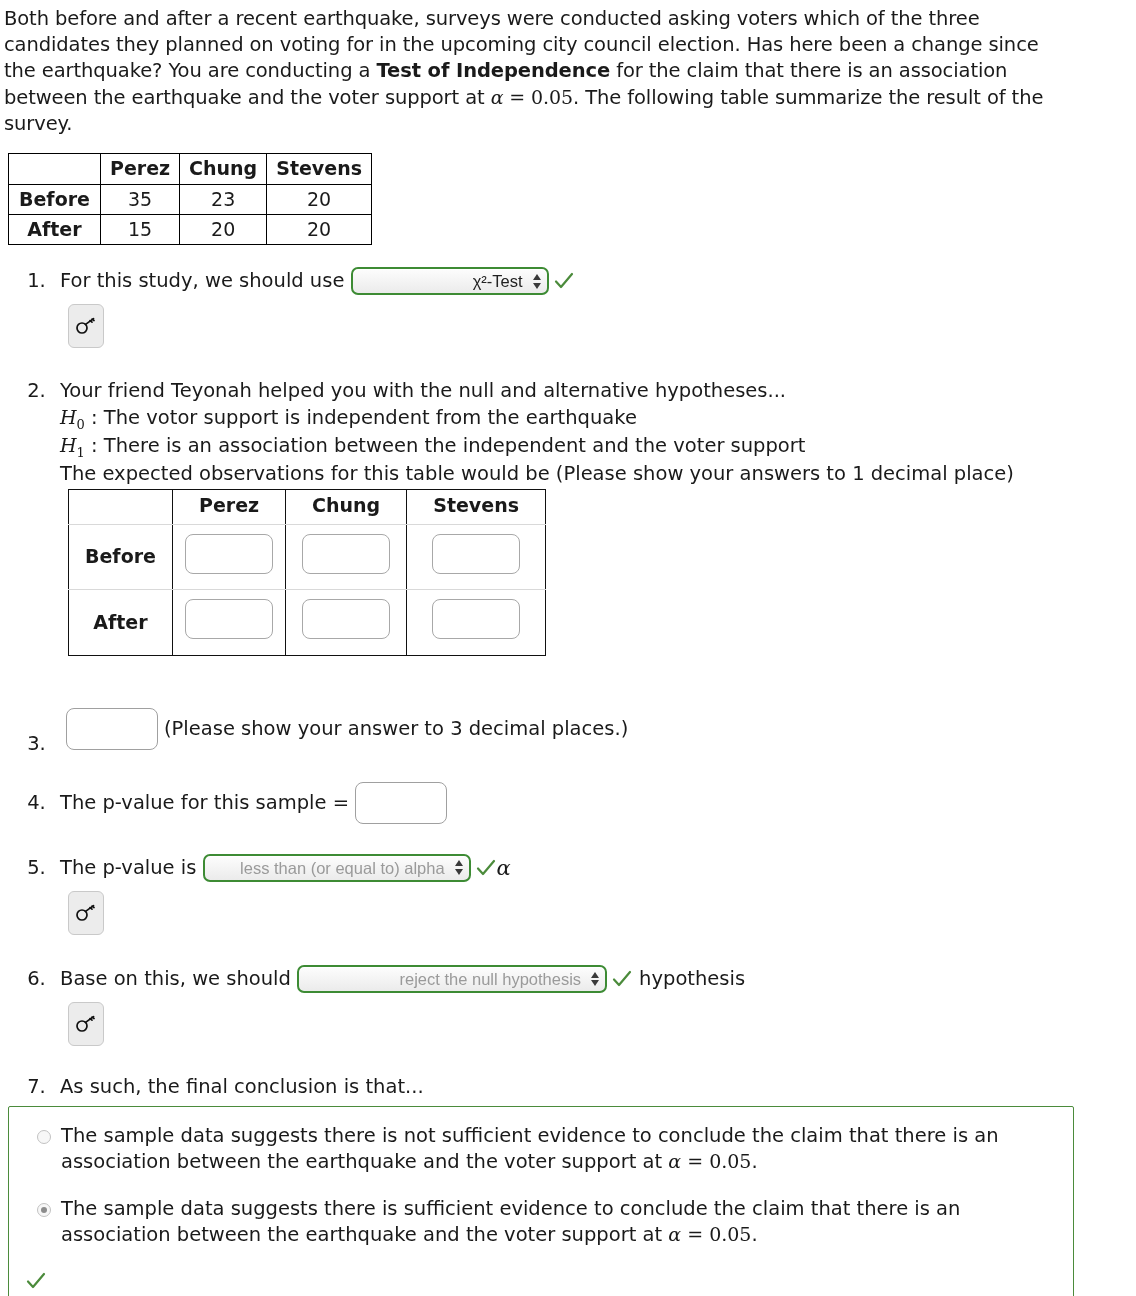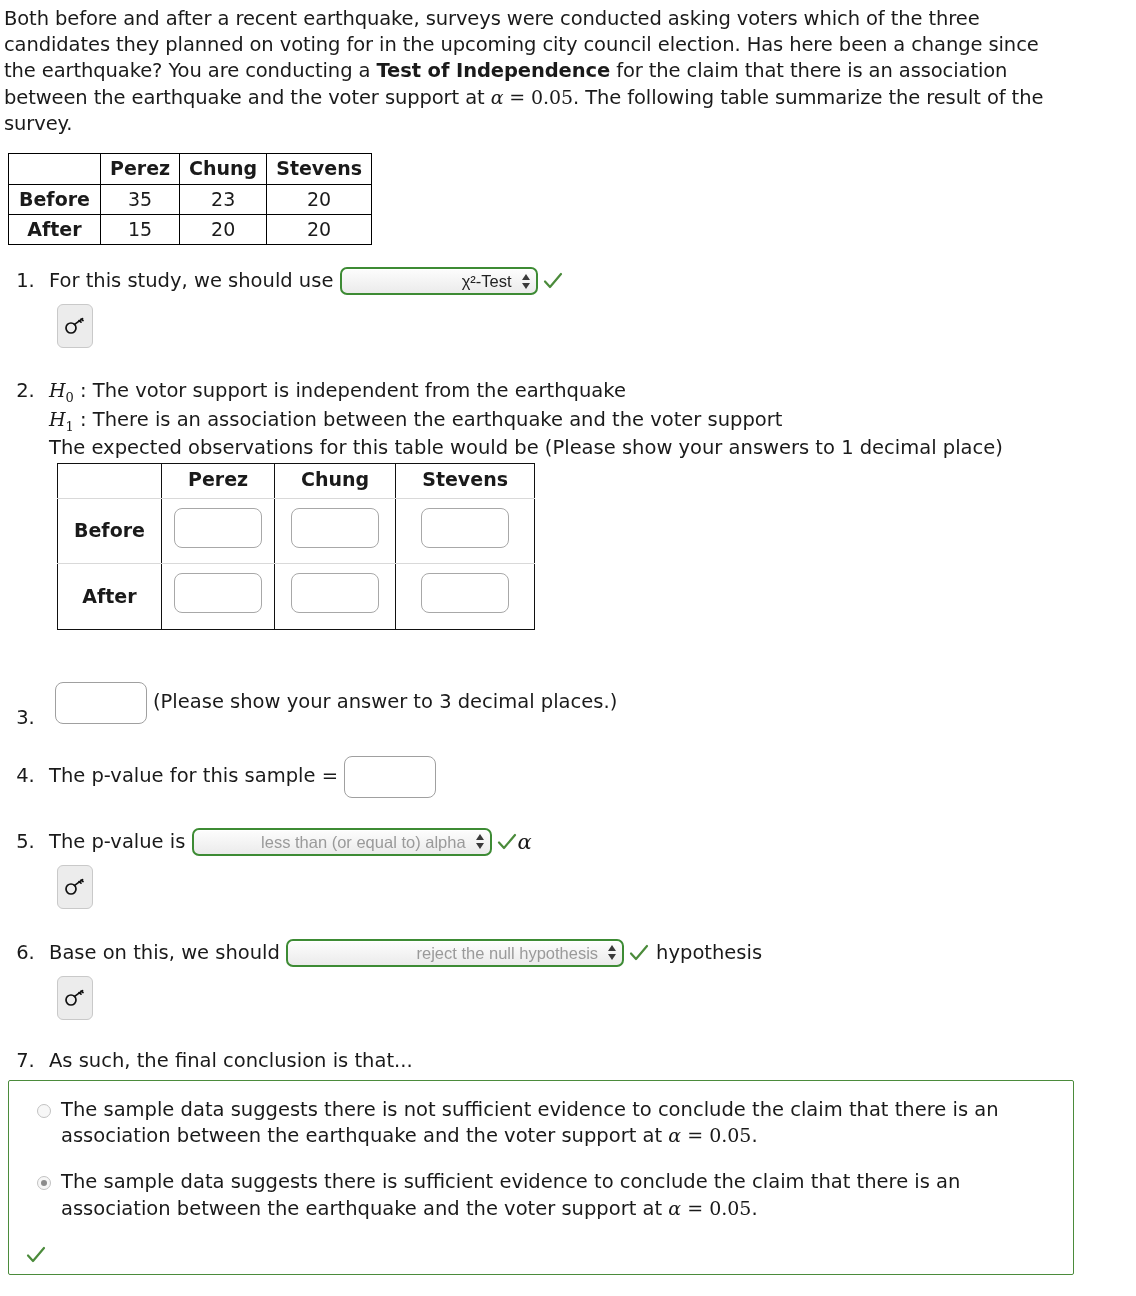--- a/index.html
+++ b/index.html
@@ -52,21 +52,21 @@
     height: 28px;
     box-sizing: border-box;
   }
   .obs-table th { font-weight: bold; }
   .obs-table .rowhead { font-weight: bold; padding: 2px 10px; }
   .obs-table .corner { border-top: 1px solid #000; }
 
   
   ol.questions {
     margin: 22px 16px 0 0;
-    padding-left: 41px;
+    padding-left: 52px;
     list-style-position: outside;
   }
   ol.questions > li {
     margin-bottom: 0;
     padding-left: 8px;
   }
   .q-spacer-sm { height: 30px; }
 
   .qline {
     display: flex;
@@ -107,22 +107,22 @@
   .sel .arrows span {
     display: block;
     width: 0; height: 0;
     border-left: 4.5px solid transparent;
     border-right: 4.5px solid transparent;
   }
   .sel .arrows .up { border-bottom: 6px solid #3a3a3a; margin-bottom: 2.5px; }
   .sel .arrows .dn { border-top: 6px solid #3a3a3a; }
 
   .sel-w1 { width: 198px; }
-  .sel-w5 { width: 300px; }
-  .sel-w6 { width: 338px; }
+  .sel-w5 { width: 268px; }
+  .sel-w6 { width: 310px; }
 
   
   .check {
     display: inline-block;
     width: 22px; height: 22px;
     margin-left: 4px;
     flex: 0 0 auto;
     vertical-align: middle;
   }
   .check svg { display: block; }
@@ -291,25 +291,26 @@
           <path d="M10.6 7.4 L18.5 1.6" stroke="#111" stroke-width="1.7" fill="none" stroke-linecap="round"></path>
           <path d="M15 3.6 L17 5.2" stroke="#111" stroke-width="1.7" fill="none" stroke-linecap="round"></path>
           <path d="M17.1 2.1 L19 3.5" stroke="#111" stroke-width="1.7" fill="none" stroke-linecap="round"></path>
         </svg>
     </div>
   </li>
 
   <div class="q-spacer-sm"></div>
 
   <li>
+    <div>Your friend Teyonah helped you with the null and alternative hypotheses...</div>
     <div>
       <span class="mathit">H</span><sub class="mathnum" style="font-size:13px">0</sub><span> : The votor support is independent from the earthquake</span>
     </div>
     <div>
-      <span class="mathit">H</span><sub class="mathnum" style="font-size:13px">1</sub><span> : There is an association between the earthquake and the voter support</span>
+      <span class="mathit">H</span><sub class="mathnum" style="font-size:13px">1</sub><span> : There is an association between the independent and the voter support</span>
     </div>
     <div>The expected observations for this table would be (Please show your answers to 1 decimal place)</div>
 
     <table class="exp-table">
       <tbody>
           <tr>
         <th class="corner"></th>
         <th>Perez</th>
         <th>Chung</th>
         <th>Stevens</th>

